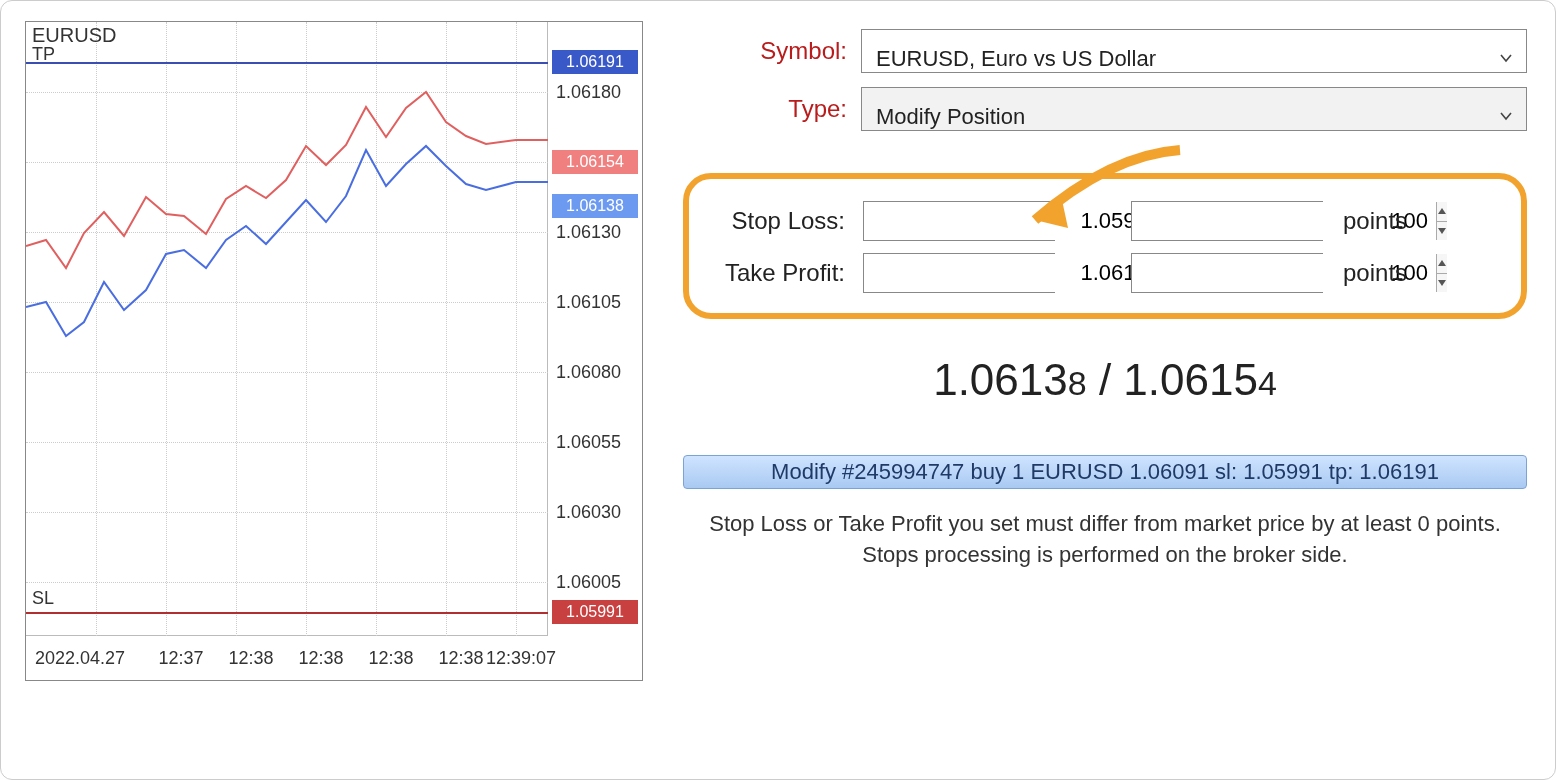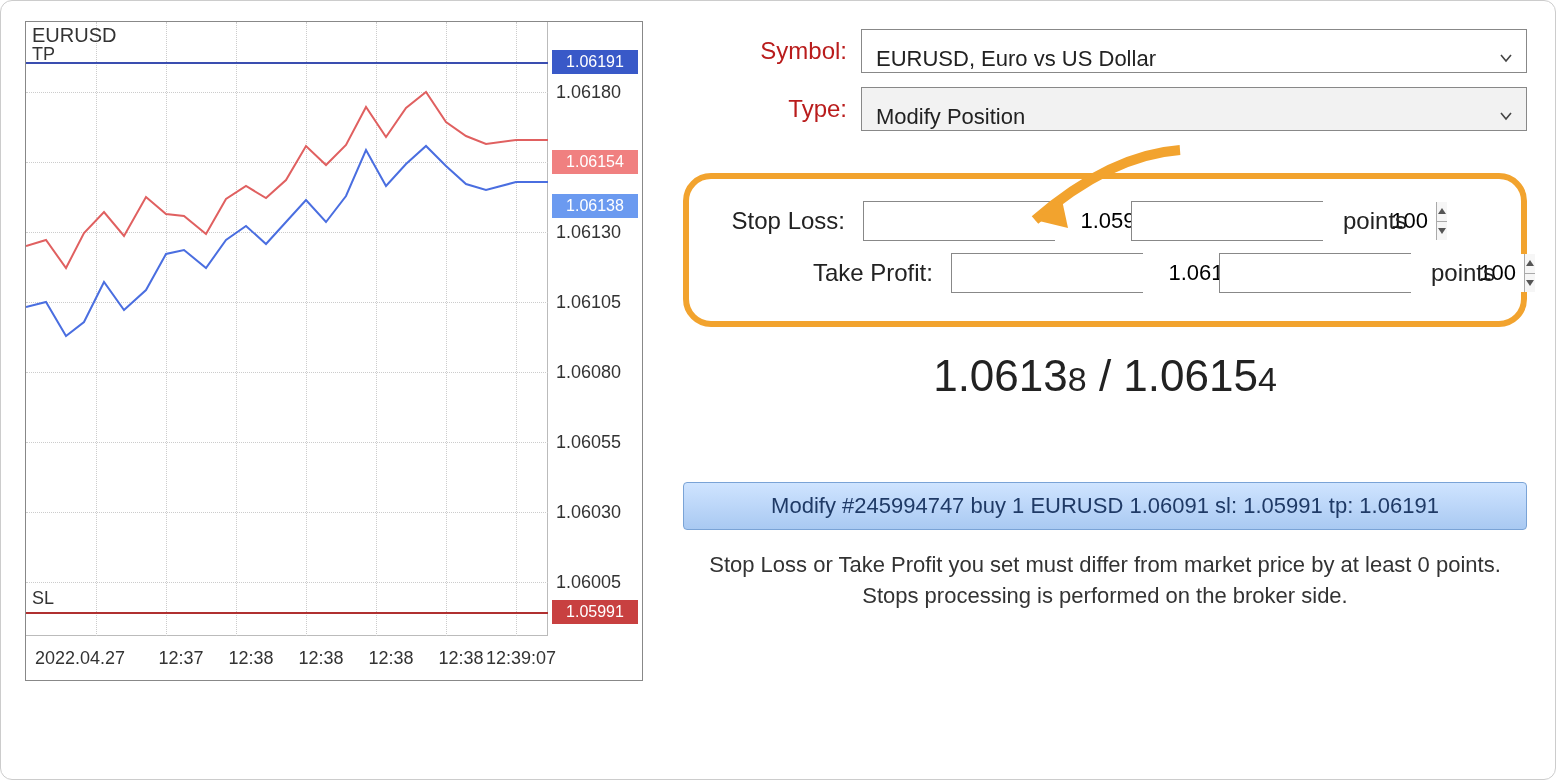--- a/index.html
+++ b/index.html
@@ -119,21 +119,21 @@
     margin-top: 28px;
     border: 6px solid #f2a32e;
     border-radius: 28px;
     padding: 22px 26px 20px 26px;
     position: relative;
   }
   .hl-row {
     display:flex; align-items:center; gap: 18px;
     margin-bottom: 12px;
   }
-  .hl-row:last-child { margin-bottom: 8px; justify-content: flex-end; }
+  .hl-row:last-child { margin-bottom: 0; }
   .hl-row .hl-lbl {
     width: 130px; text-align:right; font-size:24px; color:#222;
   }
   .num-input {
     width: 192px; height:40px; border:1px solid #888;
     display:flex; align-items:stretch; background:#fff;
   }
   .num-input input {
     flex:1; border:none; text-align:right; padding:0 8px;
     font-size:22px; font-family:inherit; outline:none;
@@ -144,30 +144,30 @@
   }
   .spinner div {
     flex:1; display:flex; align-items:center; justify-content:center;
     background:#f6f6f6;
   }
   .spinner div:first-child { border-bottom:1px solid #aaa; }
   .spinner svg { width:10px; height:8px; fill:#555; }
   .pts-lbl { font-size:24px; color:#222; margin-left:2px; }
 
   .big-price {
-    margin-top: 24px;
+    margin-top: 36px;
     text-align:center;
     font-size: 44px;
     color:#222;
   }
   .big-price .last { font-size: 34px; }
 
   .modify-btn {
-    margin-top: 81px;
-    height: 48px;
+    margin-top: 50px;
+    height: 34px;
     background: linear-gradient(#cfe4ff, #a9c9f2);
     border: 1px solid #7aa3d6;
     border-radius: 4px;
     font-size: 22px;
     color: #1f3a66;
     display:flex; align-items:center; justify-content:center;
   }
   .hint {
     margin-top: 20px;
     text-align:center;

